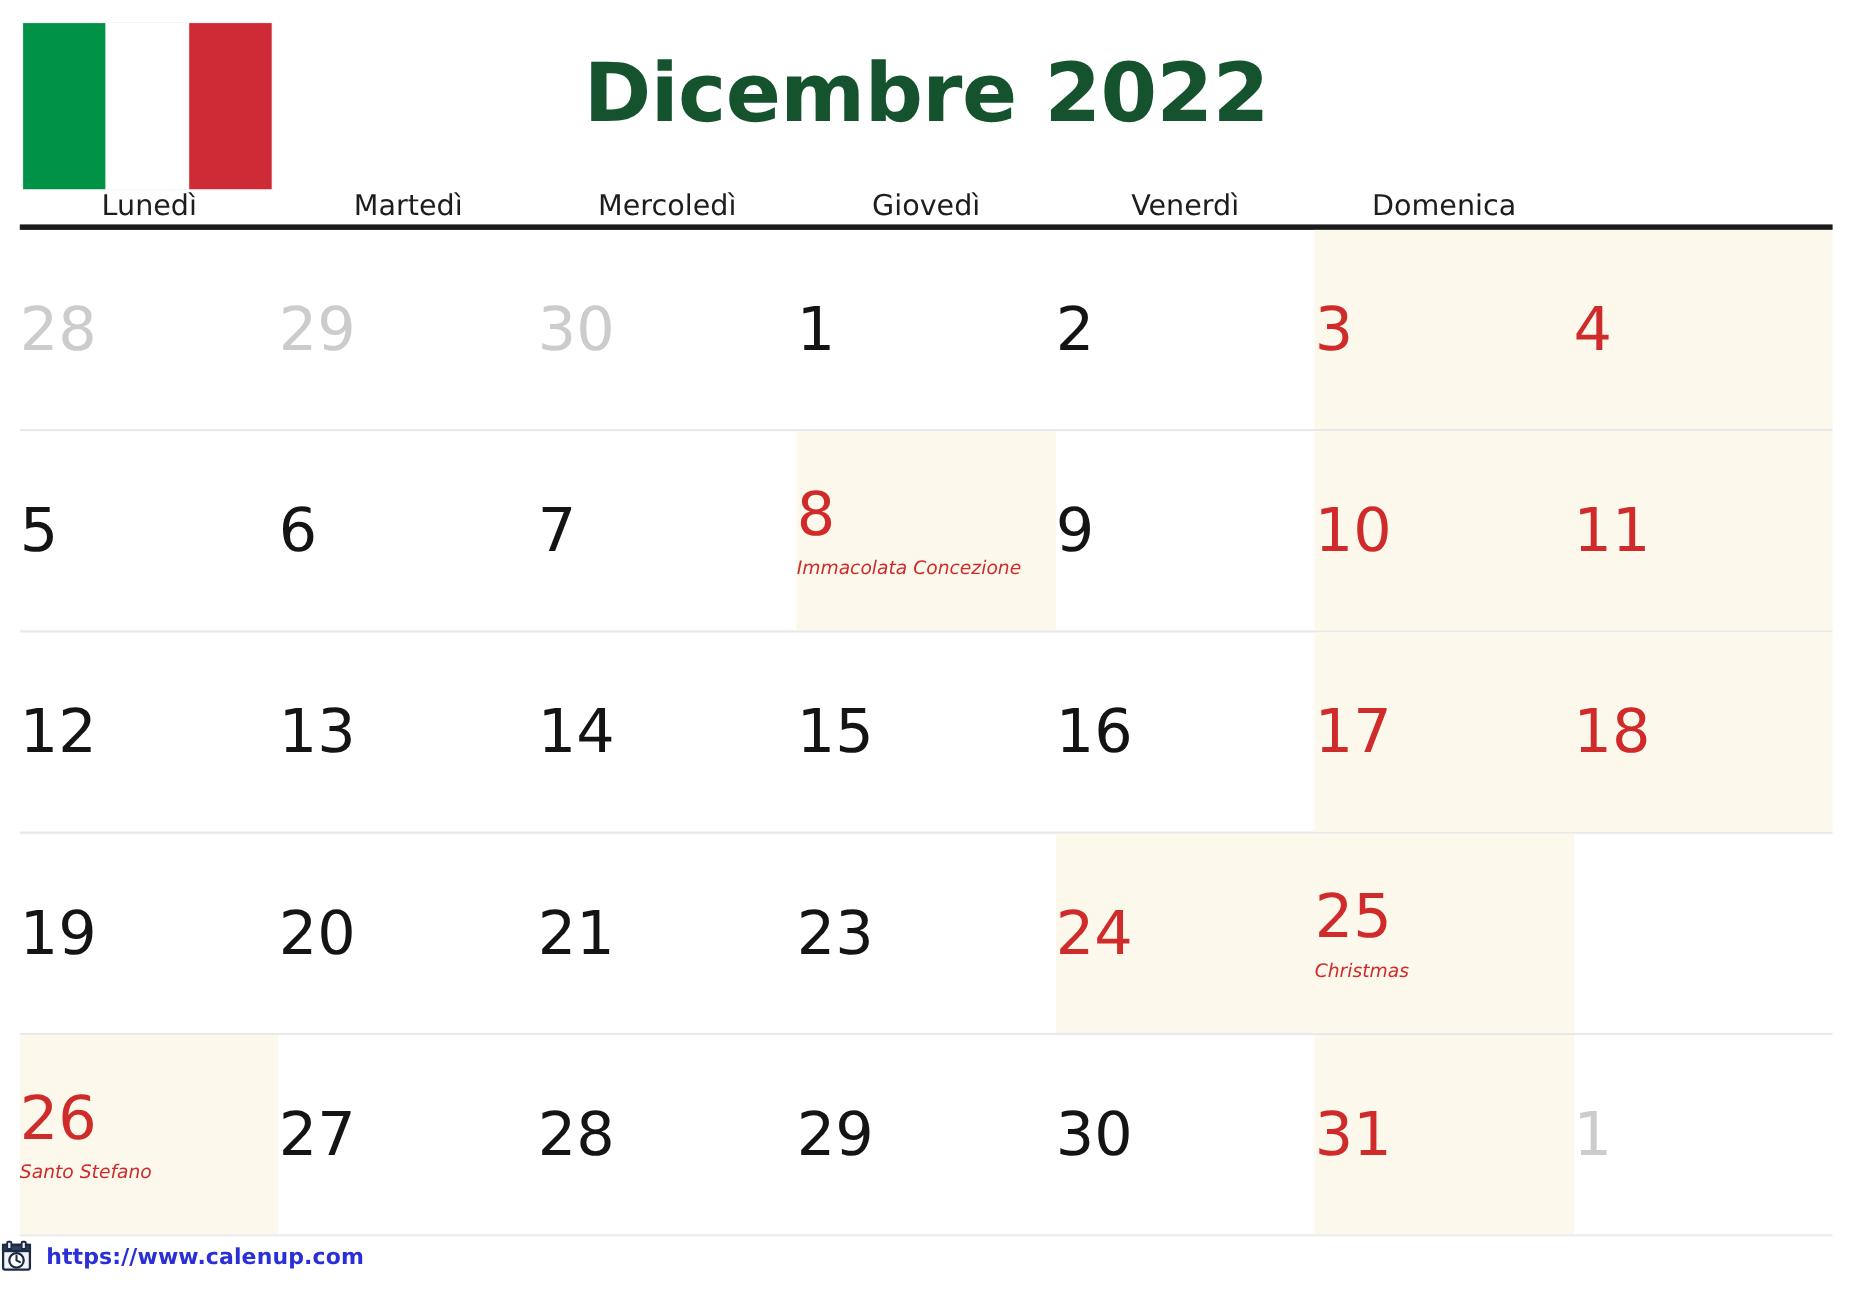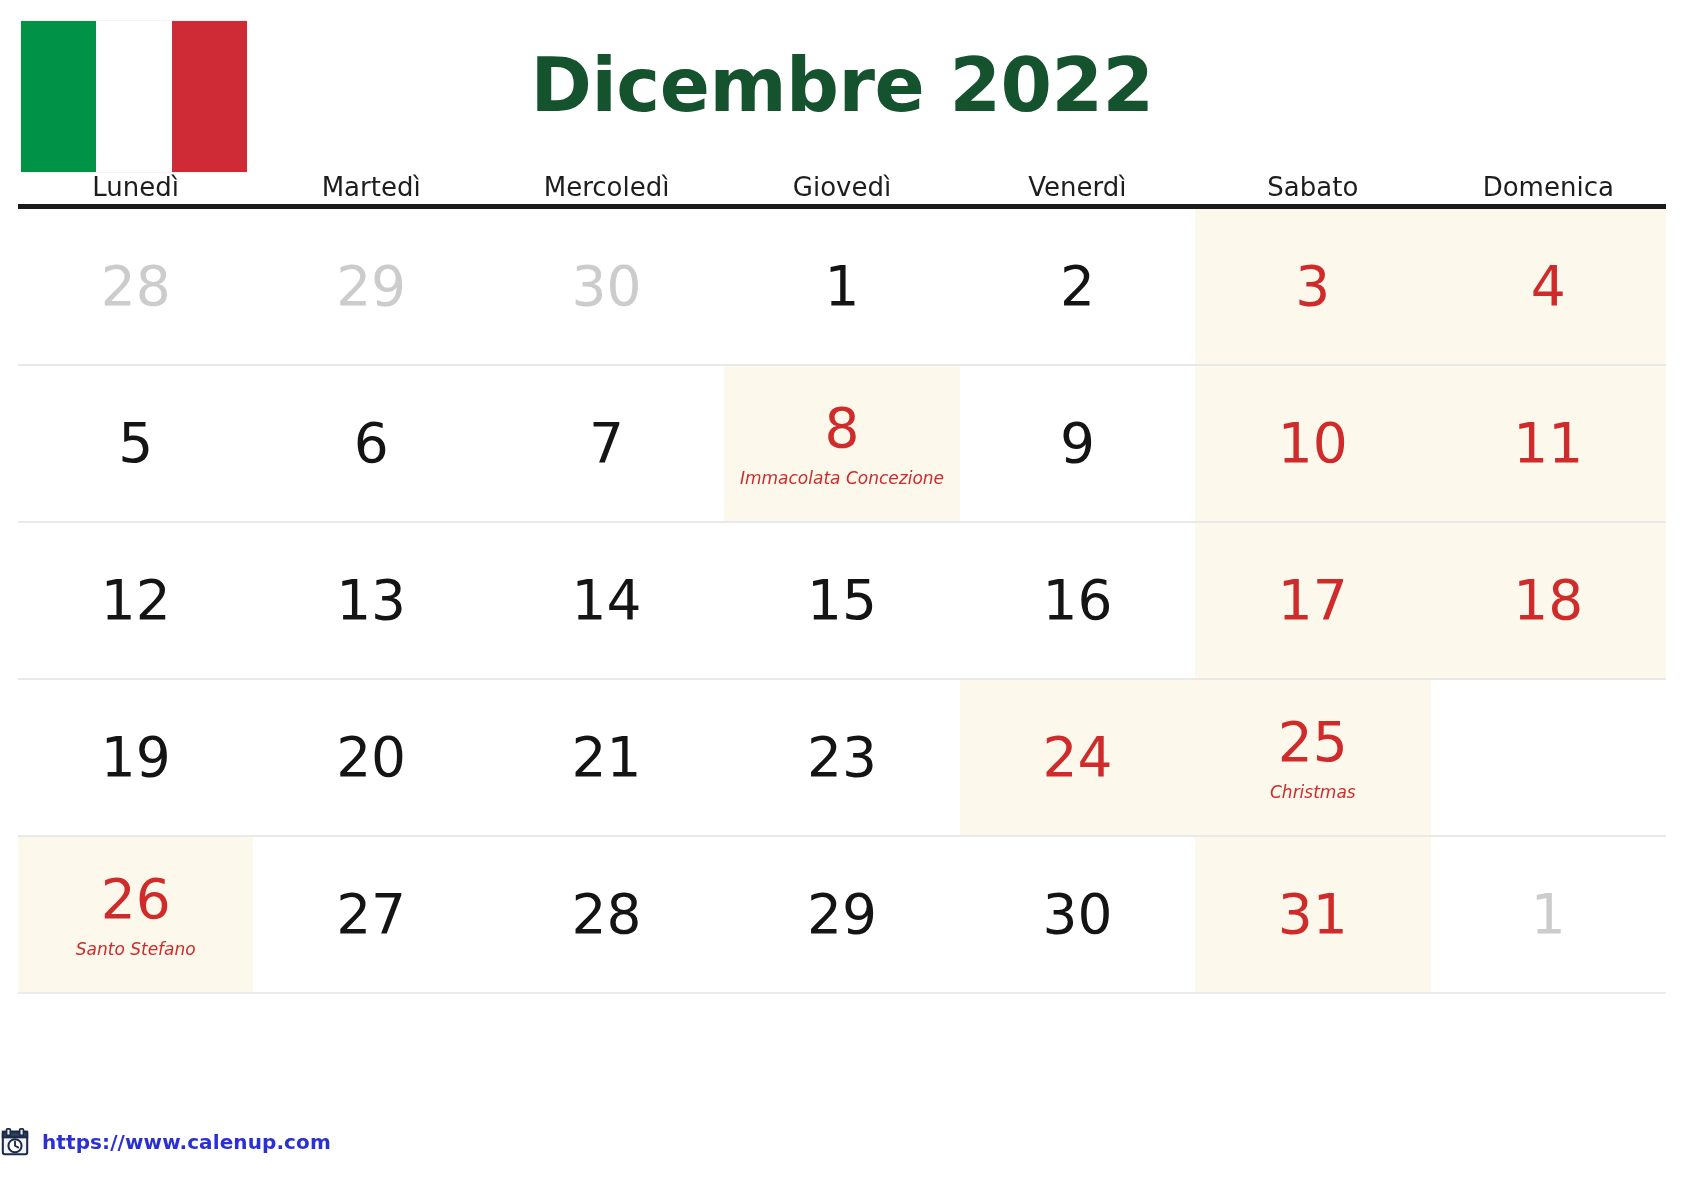--- a/index.html
+++ b/index.html
@@ -65,25 +65,24 @@
   }
   .week {
     display: grid;
     grid-template-columns: repeat(7, 1fr);
     border-bottom: 2px solid #e9e9e9;
   }
   .week:last-child { border-bottom: 2px solid #ececec; }
 
   .day {
     position: relative;
-    height: 155px;
+    height: 181px;
     box-sizing: border-box;
     display: flex;
     flex-direction: column;
-    align-items: center;
     justify-content: center;
   }
   .day.weekend-bg { background: #fdf8ec; }
   .day.holiday-bg { background: #fdf8ec; }
 
   .daynum {
     font-size: 55px;
     line-height: 1;
     color: #141414;
     font-weight: normal;
@@ -135,21 +134,20 @@
     </div>
   <div class="cal-title">Dicembre 2022</div>
 </div>
 
 <div class="weekdays" id="weekdays">
     <div class="weekday">Lunedì</div>
     <div class="weekday">Martedì</div>
     <div class="weekday">Mercoledì</div>
     <div class="weekday">Giovedì</div>
     <div class="weekday">Venerdì</div>
-    <div class="weekday">Sabato</div>
     <div class="weekday">Domenica</div>
   </div>
 
 <div class="grid" id="grid">
     <div class="week">
       <div class="day muted">
         <div class="daynum">28</div>
       </div>
       <div class="day muted">
         <div class="daynum">29</div>

